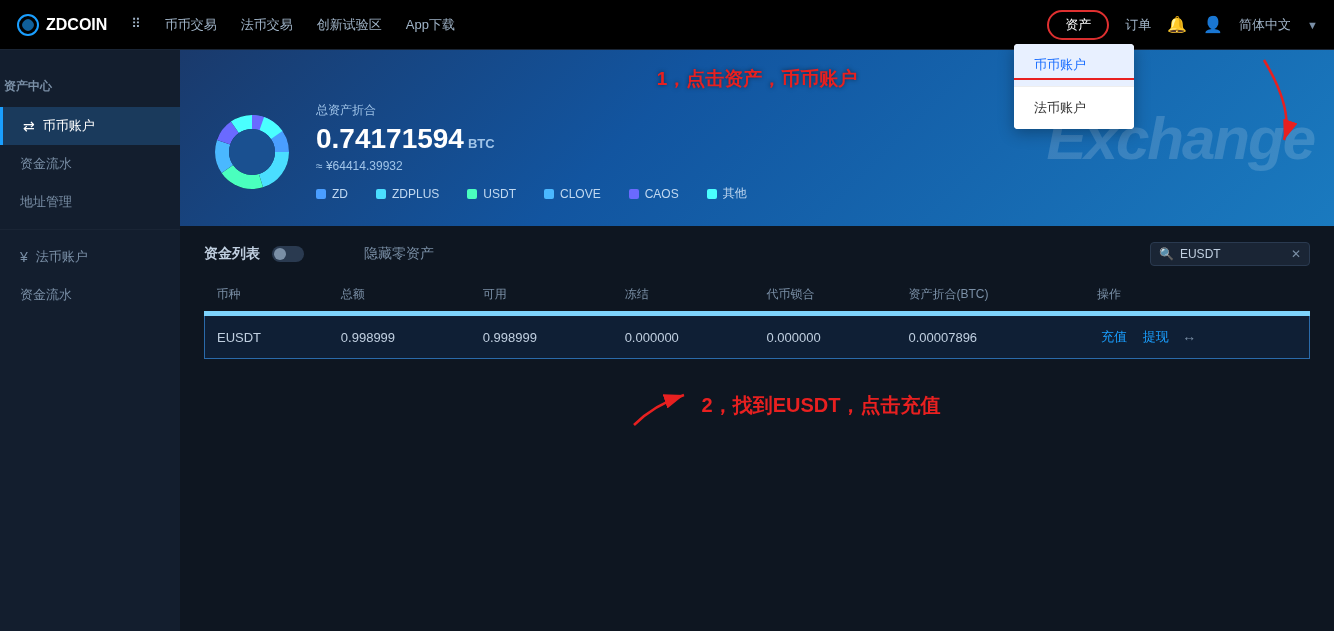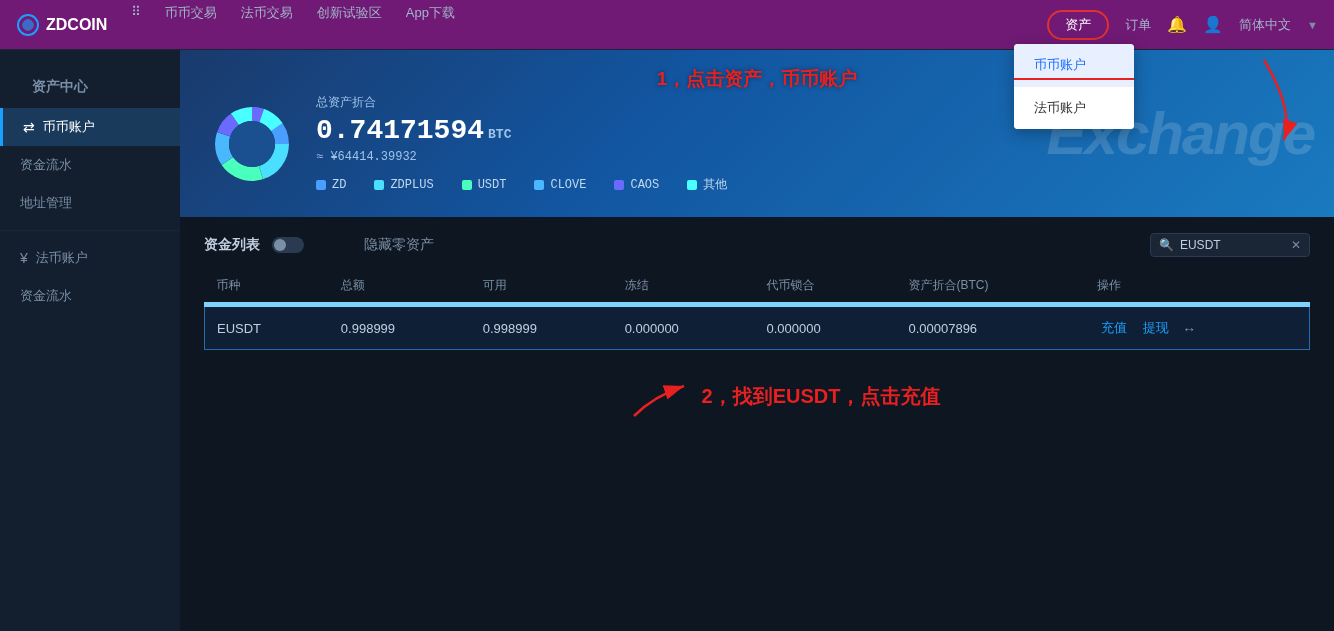--- a/index.html
+++ b/index.html
@@ -8,21 +8,22 @@
       background: #0e1621;
       color: #c0cfe0;
       font-size: 13px;
       min-height: 631px;
       overflow: hidden;
     }
 
     
     .header {
       display: flex;
-      background: #701a75;
+      align-items: center;
+      background: #000000;
       height: 50px;
       padding: 0 16px;
       border-bottom: 1px solid #1a2535;
       position: relative;
       z-index: 100;
     }
     .logo {
       display: flex;
       align-items: center;
       gap: 6px;
@@ -108,24 +109,23 @@
 
     
     .sidebar {
       width: 180px;
       background: #131e2e;
       padding: 20px 0;
       flex-shrink: 0;
     }
     .sidebar-section-title {
       color: #7a8fa6;
-      font-size: 14px;
+      font-size: 12px;
       padding: 8px 4px 12px;
       font-weight: bold;
-      margin-left: 28px;
     }
     .sidebar-item {
       display: flex;
       align-items: center;
       gap: 8px;
       padding: 10px 20px;
       color: #7a8fa6;
       cursor: pointer;
       font-size: 13px;
     }
@@ -429,21 +429,21 @@
 
   <div class="content">
 
     <div class="banner" style="position:relative;">
       <div class="banner-overlay">
         <span>Exchange</span>
       </div>
 
       <div style="position:absolute;top:16px;left:50%;transform:translateX(-50%);color:#e82020;font-size:19px;font-weight:bold;white-space:nowrap;text-shadow:0 0 4px rgba(0,0,0,0.5);">1，点击资产，币币账户</div>
 
-      <div class="banner-content" style="margin-top:20px;font-family:Liberation Mono, monospace;">
+      <div class="banner-content" style="margin-top:28px;">
 
         <svg class="donut-chart" viewBox="0 0 80 80">
 
           <circle cx="40" cy="40" r="30" fill="none" stroke="#0a1828" stroke-width="14"></circle>
 
           <circle cx="40" cy="40" r="30" fill="none" stroke="#4a9eff" stroke-width="14" stroke-dasharray="47 141" stroke-dashoffset="0" transform="rotate(-90 40 40)"></circle>
           <circle cx="40" cy="40" r="30" fill="none" stroke="#4adeff" stroke-width="14" stroke-dasharray="38 141" stroke-dashoffset="-47" transform="rotate(-90 40 40)"></circle>
           <circle cx="40" cy="40" r="30" fill="none" stroke="#4affbe" stroke-width="14" stroke-dasharray="38 141" stroke-dashoffset="-85" transform="rotate(-90 40 40)"></circle>
           <circle cx="40" cy="40" r="30" fill="none" stroke="#4ab8ff" stroke-width="14" stroke-dasharray="28 141" stroke-dashoffset="-123" transform="rotate(-90 40 40)"></circle>
           <circle cx="40" cy="40" r="30" fill="none" stroke="#6a6aff" stroke-width="14" stroke-dasharray="19 141" stroke-dashoffset="-151" transform="rotate(-90 40 40)"></circle>

